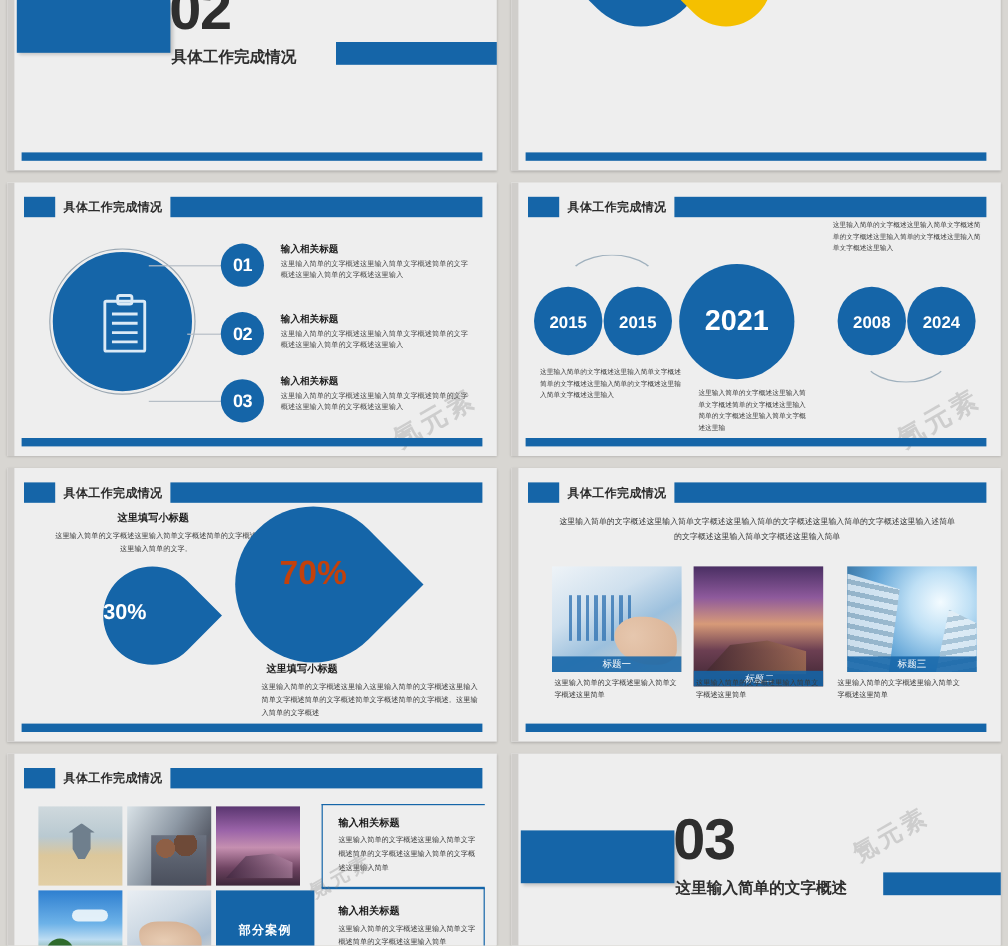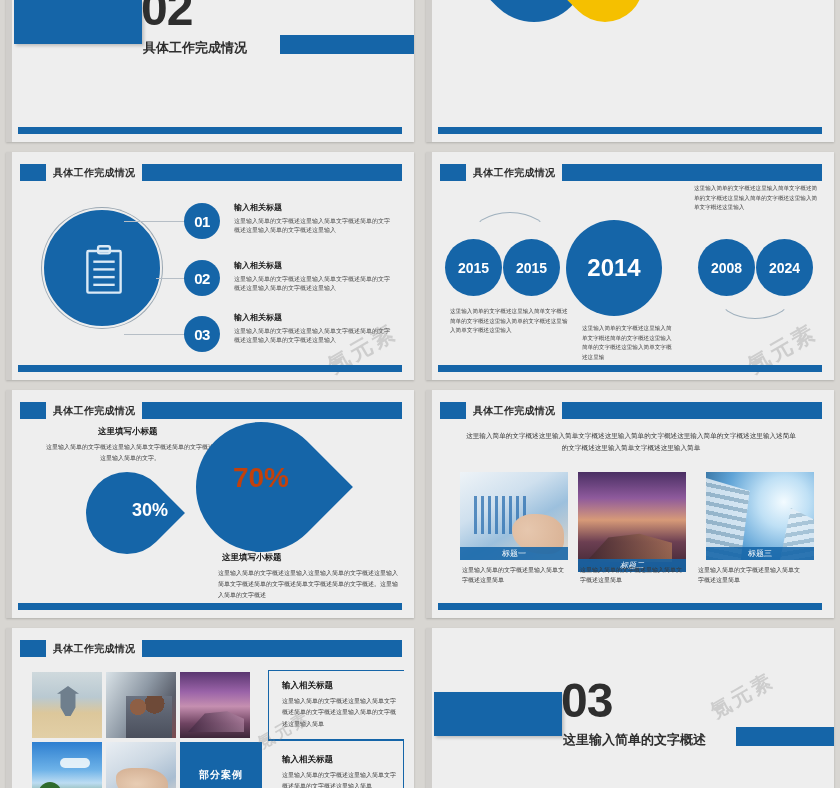--- a/index.html
+++ b/index.html
@@ -180,21 +180,21 @@
       <div class="hdr-sq"></div>
       <div class="hdr-title">具体工作完成情况</div>
       <div class="hdr-bar"></div>
     </div>
 
     <div class="arc" style="left:44px; top:60px; width:80px; height:52px; border-bottom-color:transparent; border-left-color:transparent; border-right-color:transparent;"></div>
     <div class="arc" style="left:290px; top:115px; width:78px; height:52px; border-top-color:transparent; border-left-color:transparent; border-right-color:transparent;"></div>
 
     <div class="yr" style="left:19px; top:87px; width:57px; height:57px; font-size:14px;">2015</div>
     <div class="yr" style="left:77px; top:87px; width:57px; height:57px; font-size:14px;">2015</div>
-    <div class="yr" style="left:140px; top:68px; width:96px; height:96px; font-size:24px;">2014</div>
+    <div class="yr" style="left:140px; top:68px; width:96px; height:96px; font-size:24px;">2021</div>
     <div class="yr" style="left:272px; top:87px; width:57px; height:57px; font-size:14px;">2008</div>
     <div class="yr" style="left:330px; top:87px; width:57px; height:57px; font-size:14px;">2024</div>
 
     <div class="tl-body" style="left:268px; top:32px; width:128px;">这里输入简单的文字概述这里输入简单文字概述简单的文字概述这里输入简单的文字概述这里输入简单文字概述这里输入</div>
     <div class="tl-body" style="left:24px; top:155px; width:120px;">这里输入简单的文字概述这里输入简单文字概述简单的文字概述这里输入简单的文字概述这里输入简单文字概述这里输入</div>
     <div class="tl-body" style="left:156px; top:172px; width:95px;">这里输入简单的文字概述这里输入简单文字概述简单的文字概述这里输入简单的文字概述这里输入简单文字概述这里输</div>
 
     <div class="wm" style="right:14px; bottom:16px;">氪元素</div>
     <div class="slide-bottombar"></div>
   </div>
@@ -211,21 +211,21 @@
     <div style="position:absolute; left:92px; top:36px; font-size:8.5px; font-weight:bold; color:#1a1a1a;">这里填写小标题</div>
     <div style="position:absolute; left:40px; top:52px; width:168px; font-size:6px; color:#3d3d3d; line-height:1.85; text-align:center;">这里输入简单的文字概述这里输入简单文字概述简单的文字概述这里输入简单的文字。</div>
 
     <div style="position:absolute; left:190px; top:32px; width:130px; height:130px;
                 background:#1565a8; border-radius:50% 50% 50% 0; transform:rotate(-135deg);"></div>
     <div style="position:absolute; left:190px; top:72px; width:130px; text-align:center;
                 color:#c2410c; font-size:28px; font-weight:bold;">70%</div>
 
     <div style="position:absolute; left:80px; top:82px; width:82px; height:82px;
                 background:#1565a8; border-radius:50% 50% 0 50%; transform:rotate(-45deg);"></div>
-    <div style="position:absolute; left:80px; top:110px; width:82px; text-align:right;
+    <div style="position:absolute; left:80px; top:110px; width:82px; text-align:left;
                 color:#fff; font-size:18px; font-weight:bold;">30%</div>
 
     <div style="position:absolute; left:216px; top:162px; font-size:8.5px; font-weight:bold; color:#1a1a1a;">这里填写小标题</div>
     <div style="position:absolute; left:212px; top:178px; width:180px; font-size:6px; color:#3d3d3d; line-height:1.85;">这里输入简单的文字概述这里输入这里输入简单的文字概述这里输入简单文字概述简单的文字概述简单文字概述简单的文字概述。这里输入简单的文字概述</div>
 
     <div class="slide-bottombar"></div>
   </div>
 
   <div class="slide" style="left:426px; top:390px; width:408px; height:228px;">
     <div class="slide-leftbar" style="left:0;width:6px;"></div>

